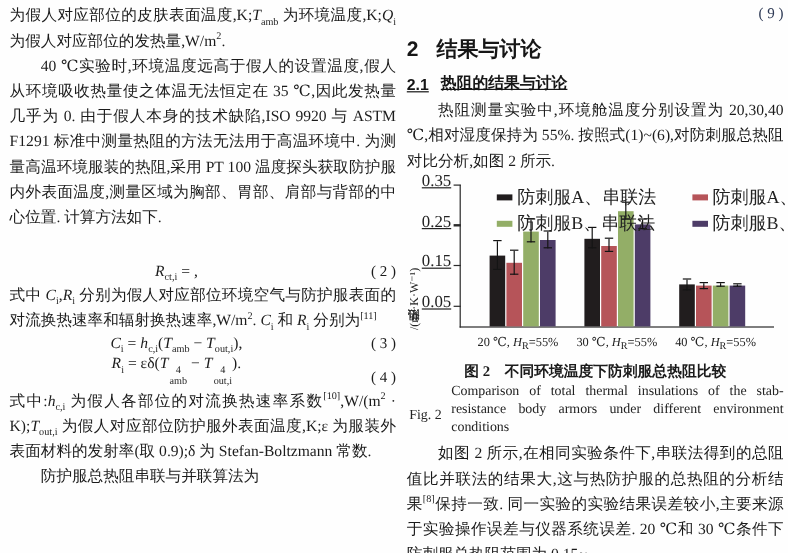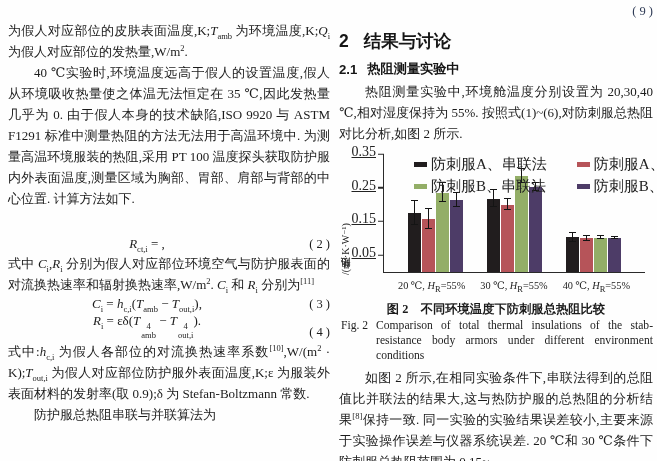--- a/index.html
+++ b/index.html
@@ -1,36 +1,36 @@
 <!DOCTYPE html>
 <html><head>
 <meta charset="utf-8">
 <style>
   html,body{margin:0;padding:0;background:#ffffff;}
   .page{position:relative;width:657px;height:461px;background:#fefefe;overflow:hidden;
         font-family:"Liberation Serif","DejaVu Serif",serif;color:#1b1b1b;}
-  .col-left{position:absolute;left:8px;top:20px;width:322px;}
+  .col-left{position:absolute;left:8px;top:2px;width:322px;}
   .col-right{position:absolute;left:339px;top:2px;width:314px;}
   p.body-text{margin:0;font-size:13px;line-height:21px;text-align:justify;}
   p.indent{text-indent:2em;}
   sub,sup{font-size:8.5px;line-height:0;}
   i{font-style:italic;}
   .equation{display:flex;align-items:flex-end;font-size:13px;margin:1px 0;}
   .equation.tall{min-height:42px;}
   .eq-body{flex:1;text-align:center;}
   .eq-num{width:44px;text-align:right;font-size:12.5px;}
   .frac{display:inline-block;vertical-align:middle;text-align:center;line-height:1.25;}
   .frac .num{display:block;padding:0 3px;}
   .frac .den{display:block;border-top:1px solid #1b1b1b;padding:0 3px;}
   .ss{display:inline-flex;flex-direction:column;font-size:8.5px;line-height:1.05;vertical-align:-4px;margin-left:1px;}
   .eq9-line{margin:1px 0 0 0;font-size:12.5px;text-align:right;line-height:17px;color:#2e3a55;}
   .h2{display:flex;align-items:baseline;gap:15px;margin:9px 0 7px 0;
       font-family:"Liberation Sans","DejaVu Sans",sans-serif;font-weight:bold;font-size:17.5px;color:#161616;}
-  .h3{display:flex;align-items:center;gap:10px;margin:3px 0 3px 0;
-      font-family:"Liberation Sans","DejaVu Sans",sans-serif;font-weight:bold;font-size:13.2px;color:#161616;}
+  .h3{display:flex;align-items:flex-end;gap:10px;margin:3px 0 3px 0;
+      font-family:"Liberation Sans","DejaVu Sans",sans-serif;font-weight:bold;font-size:13.2px;color:#161616;text-decoration:underline;}
   
   .chart{position:relative;height:150px;margin-top:5px;}
   .y-axis-title{position:absolute;left:0;top:10px;bottom:24px;display:flex;align-items:center;
       writing-mode:vertical-rl;transform:rotate(180deg);font-size:10px;color:#222;}
   .plot{position:absolute;left:44px;right:8px;top:5px;bottom:26px;
       border-left:1.5px solid #2a2a2a;border-bottom:1.5px solid #2a2a2a;}
   .ytick{position:absolute;left:-6px;width:6px;height:1.5px;background:#2a2a2a;transform:translateY(0.75px);}
   .ytick-label{position:absolute;left:-36px;width:28px;text-align:right;font-size:14px;transform:translateY(6px);color:#222;text-decoration:underline;}
   .groups{position:absolute;left:0;right:0;top:0;bottom:0;display:flex;justify-content:space-evenly;align-items:flex-end;}
   .group{display:flex;align-items:flex-end;gap:1px;height:100%;}
@@ -38,21 +38,21 @@
   .bar{width:100%;}
   .err-line{position:absolute;left:50%;width:1px;margin-left:-0.5px;background:#141414;}
   .err-cap{position:absolute;left:50%;width:7px;height:1px;margin-left:-3.5px;background:#141414;}
   .xlabels{position:absolute;left:44px;right:8px;bottom:8px;display:flex;justify-content:space-evenly;font-size:10.3px;color:#222;}
   .legend{position:absolute;left:30px;top:1px;display:grid;grid-auto-flow:column;grid-template-rows:auto auto;
       column-gap:30px;row-gap:3px;font-size:15px;color:#222;}
   .legend-item{display:flex;align-items:center;white-space:nowrap;}
   .legend-swatch{display:inline-block;width:13px;height:5px;margin-right:4px;}
   .caption-cn{margin:2px 0 1px 0;font-size:12.3px;font-weight:bold;text-align:center;}
   .caption-en{display:flex;gap:8px;font-size:11.6px;line-height:14.8px;margin:1px 0 4px 2px;color:#222;}
-  .caption-en .fig-label{white-space:nowrap;font-weight:normal;}
+  .caption-en .fig-label{white-space:nowrap;font-weight:normal;margin-top:20px;}
   .caption-en .fig-text{flex:1;text-align:justify;}
 </style>
 </head>
 <body>
 
 <div class="page">
 
   <div class="col-left">
     <p class="body-text">为假人对应部位的皮肤表面温度,K;<i>T</i><sub>amb</sub> 为环境温度,K;<i>Q</i><sub>i</sub> 为假人对应部位的发热量,W/m<sup>2</sup>.</p>
     <p class="body-text indent">40 ℃实验时,环境温度远高于假人的设置温度,假人从环境吸收热量使之体温无法恒定在 35 ℃,因此发热量几乎为 0. 由于假人本身的技术缺陷,ISO 9920 与 ASTM F1291 标准中测量热阻的方法无法用于高温环境中. 为测量高温环境服装的热阻,采用 PT 100 温度探头获取防护服内外表面温度,测量区域为胸部、胃部、肩部与背部的中心位置. 计算方法如下.</p>
@@ -80,21 +80,21 @@
   </div>
 
   <div class="col-right">
     <p class="eq9-line">( 9 )</p>
     <div class="h2">
       <span>2</span>
       <span>结果与讨论</span>
     </div>
     <div class="h3">
       <span>2.1</span>
-      <span>热阻测量实验中</span>
+      <span>热阻的结果与讨论</span>
     </div>
     <p class="body-text indent">热阻测量实验中,环境舱温度分别设置为 20,30,40 ℃,相对湿度保持为 55%. 按照式(1)~(6),对防刺服总热阻对比分析,如图 2 所示.</p>
 
     <div class="chart">
       <div class="y-axis-title">热阻/(m²·K·W⁻¹)</div>
       <div class="plot">
         <div class="groups">
             <div class="group">
               <div class="barwrap">
                 <div class="bar" style="height: 50%; background: rgb(33, 29, 30);"></div>

